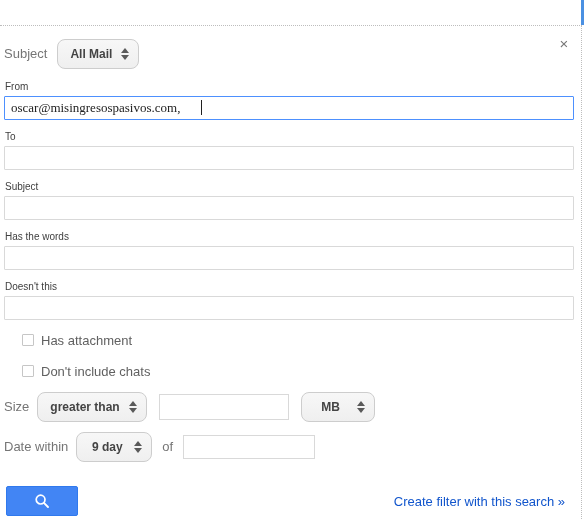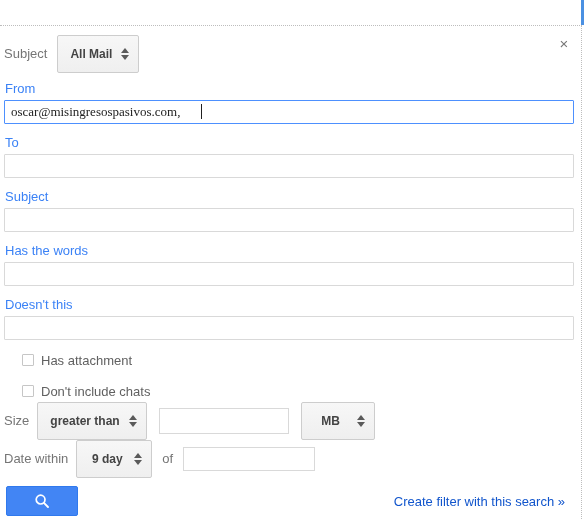--- a/index.html
+++ b/index.html
@@ -90,22 +90,22 @@
 
   
   .dd {
     position: relative;
     display: inline-flex;
     align-items: center;
     justify-content: center;
     box-sizing: border-box;
     background: linear-gradient(#f7f7f7, #efefef);
     border: 1px solid #cdcdcd;
-    border-radius: 2px;
-    height: 38px;
+    border-radius: 8px;
+    height: 30px;
     padding: 0 26px 0 12px;
     color: #444444;
     font-size: 12px;
     font-weight: bold;
     font-family: "Liberation Sans", sans-serif;
     cursor: pointer;
     user-select: none;
     white-space: nowrap;
   }
   .dd .spin {
@@ -135,22 +135,22 @@
   .dd-allmail { min-width: 80px; }
   .dd-sizeop  { min-width: 94px; }
   .dd-sizeunit{ min-width: 74px; }
   .dd-datewithin { min-width: 76px; }
 
   
   .field-block {
     padding: 0 4px;
   }
   .field-label {
-    color: #3b82f6;
-    font-size: 13px;
+    color: #404040;
+    font-size: 10px;
     font-family: "Liberation Sans", sans-serif;
     margin: 11px 0 4px 1px;
   }
   .txt {
     display: block;
     box-sizing: border-box;
     width: 570px;
     height: 24px;
     border: 1px solid #d9d9d9;
     border-radius: 1px;
@@ -200,20 +200,21 @@
     font-size: 13px;
     font-family: "Liberation Sans", sans-serif;
     cursor: pointer;
   }
 
   
   .row-inline {
     display: flex;
     align-items: center;
     padding-left: 4px;
+    margin-top: 10px;
   }
   .row-inline .lbl { flex: none; }
   .gap8  { width: 8px; flex: none; }
   .gap10 { width: 10px; flex: none; }
   .gap12 { width: 12px; flex: none; }
 
   .txt-size {
     box-sizing: border-box;
     width: 130px;
     height: 26px;

